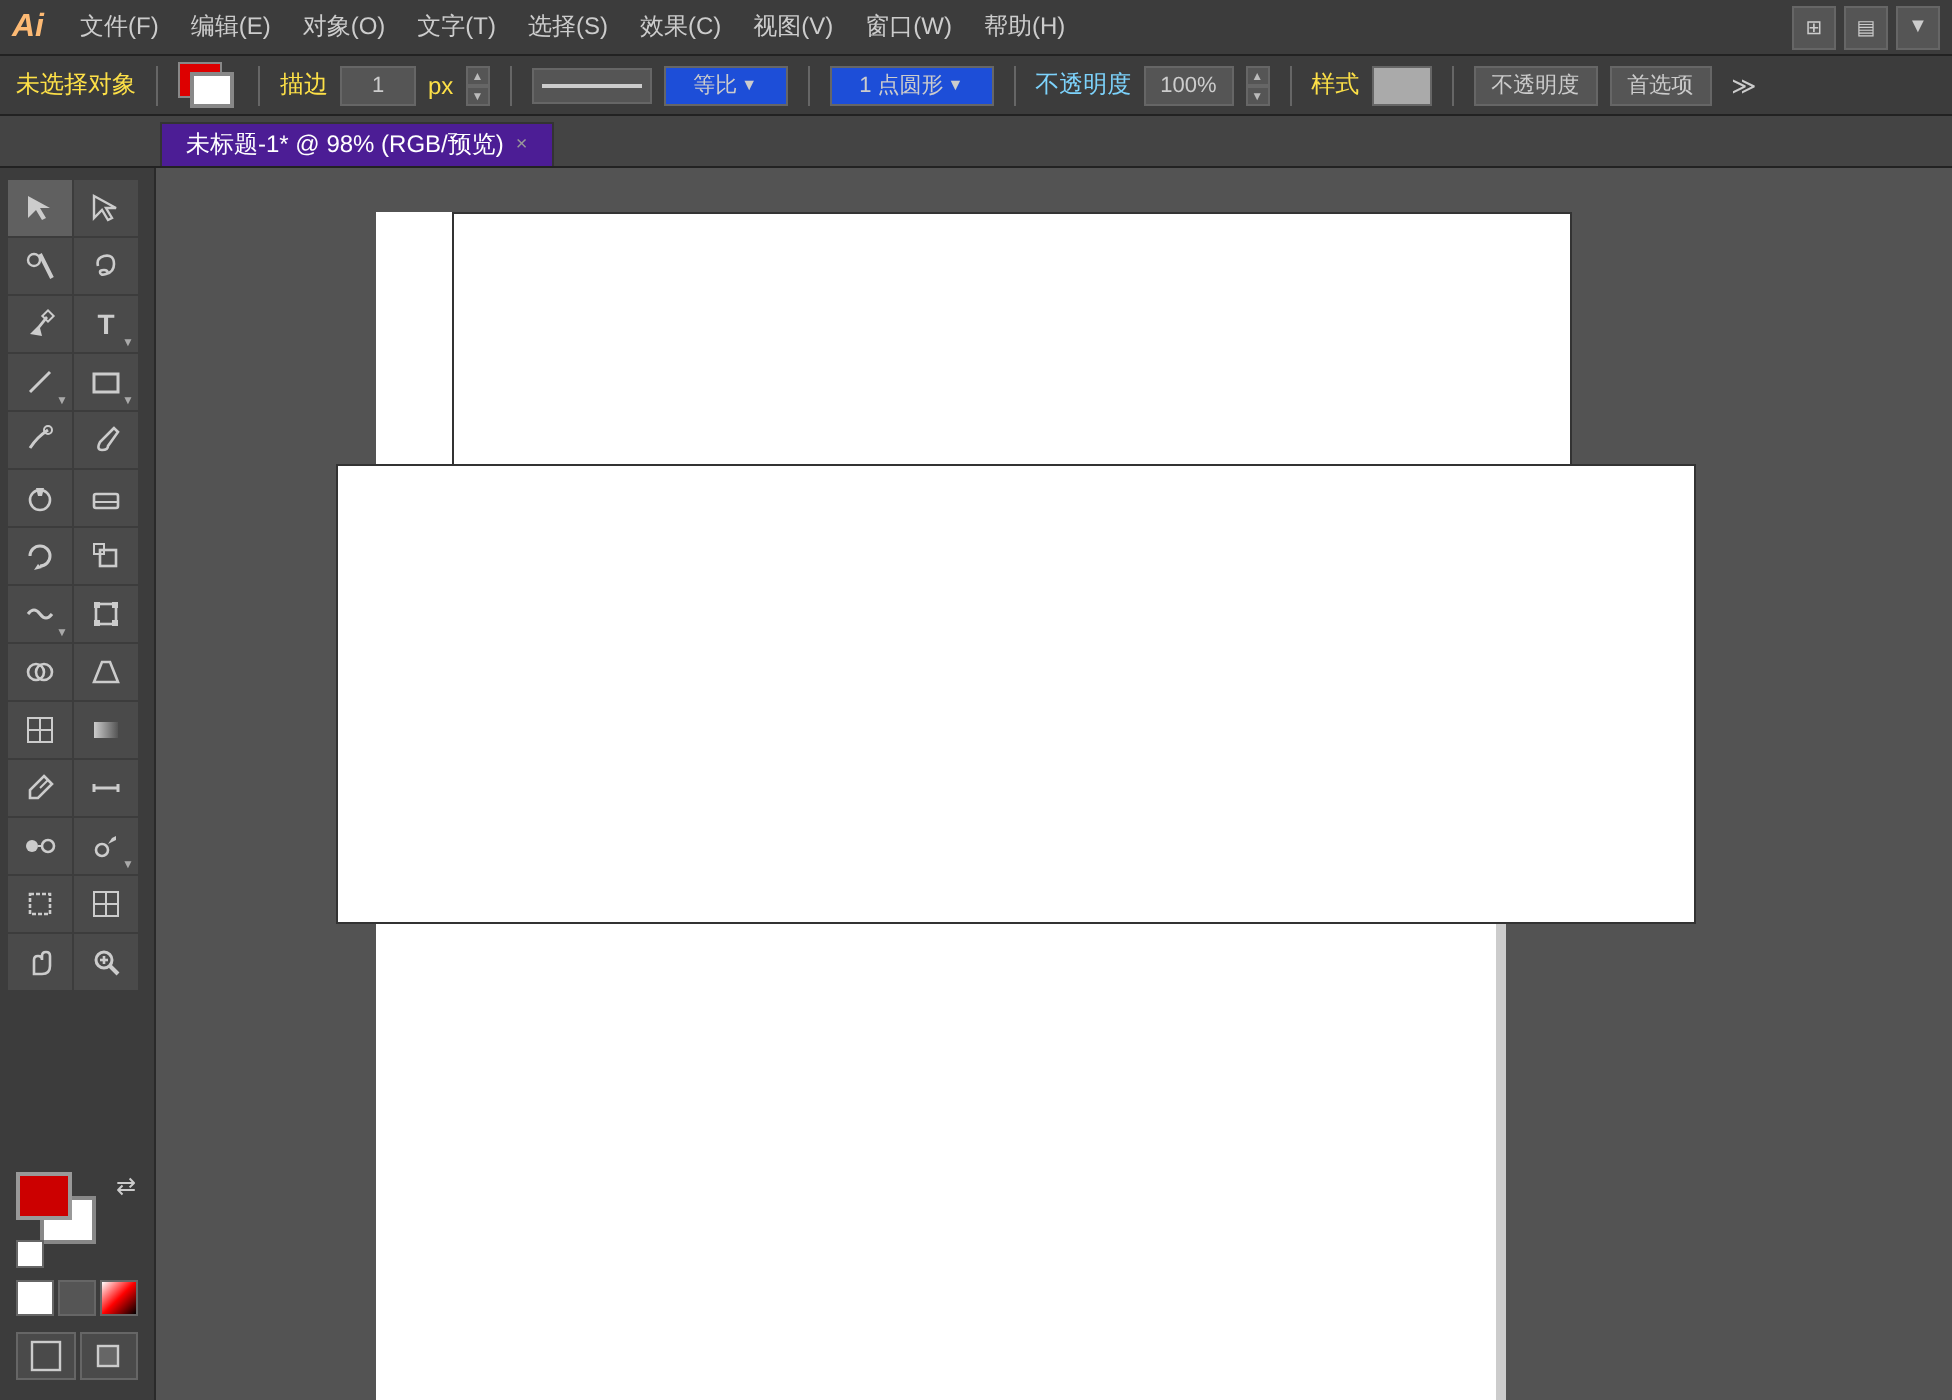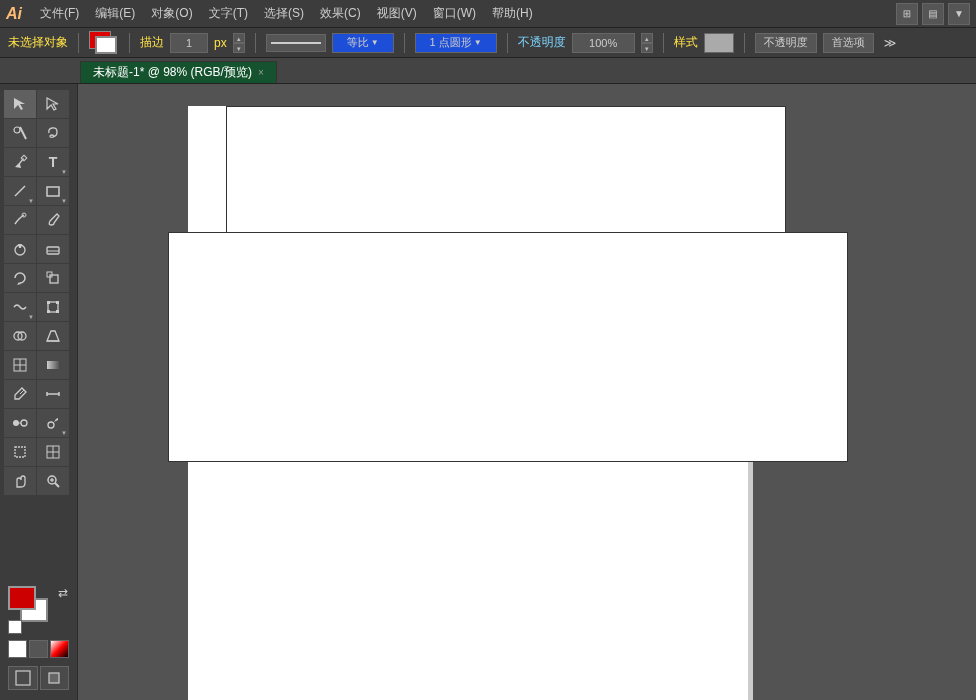--- a/index.html
+++ b/index.html
@@ -111,21 +111,21 @@
       align-items: center;
       justify-content: center;
     }
     .line-preview-inner {
       width: 50px;
       height: 2px;
       background: #ccc;
     }
     .opacity-input {
       height: 20px;
-      width: 63px;
+      width: 45px;
       background: #555;
       border: 1px solid #666;
       color: #ccc;
       font-size: 11px;
       text-align: center;
       outline: none;
     }
     .doc-settings-btn, .prefs-btn {
       height: 20px;
       background: #555;
@@ -155,21 +155,21 @@
       border-bottom: none;
       padding: 0 12px;
       display: flex;
       align-items: center;
       font-size: 12px;
       color: #ddd;
       cursor: pointer;
       gap: 6px;
     }
     .tab.active {
-      background: #14532d;
+      background: #4c1d95;
       color: #fff;
     }
     .tab-close {
       font-size: 10px;
       color: #999;
       cursor: pointer;
     }
 
     
     #main {

